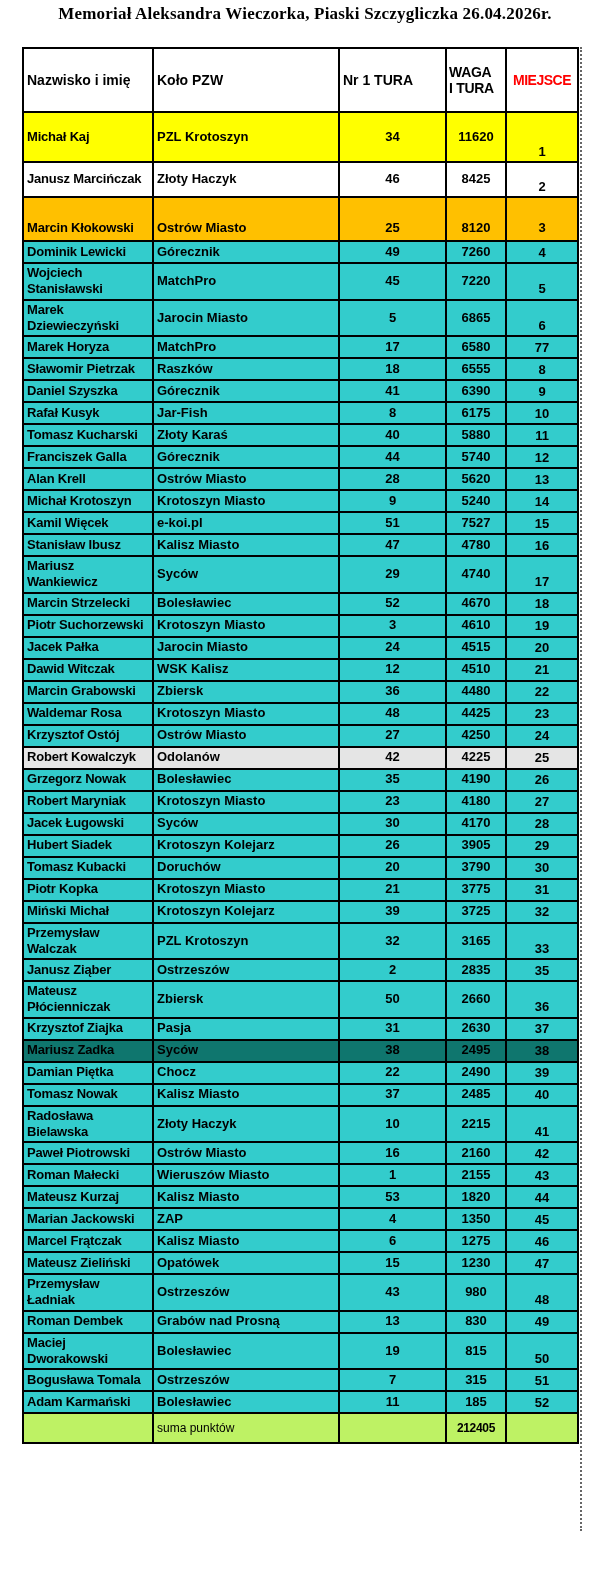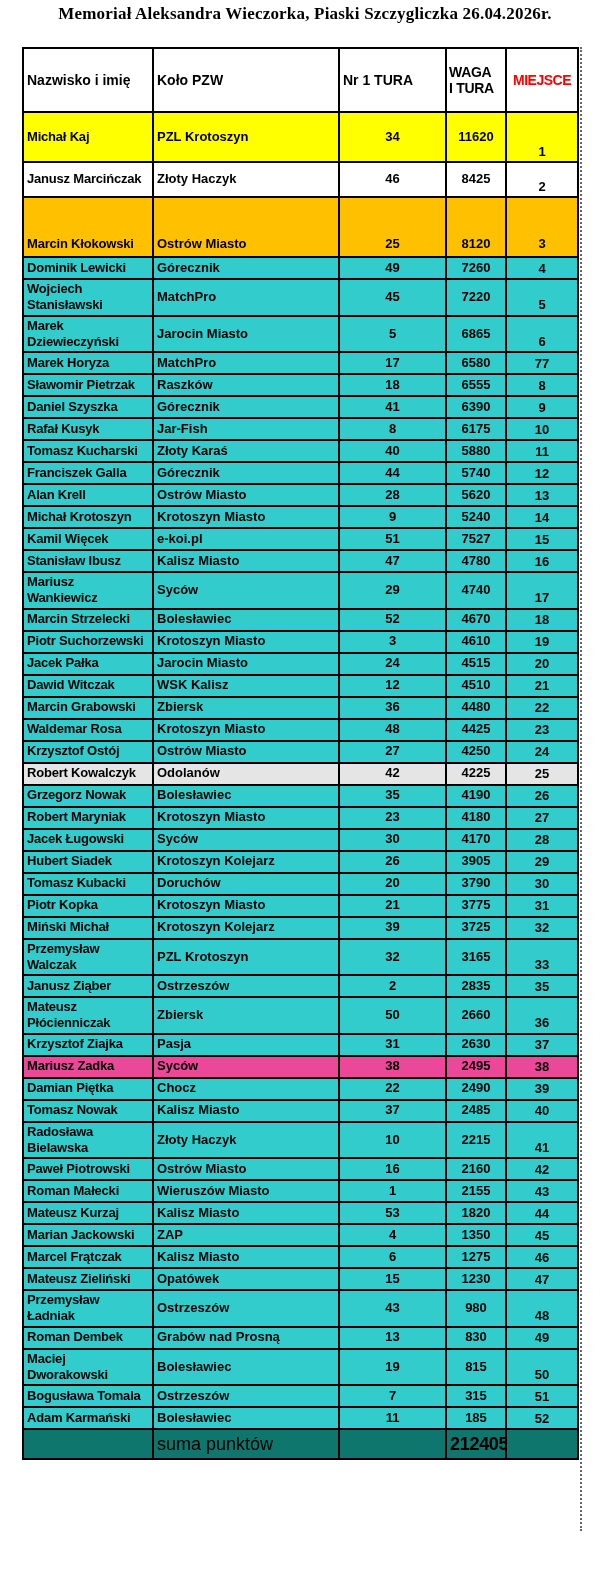--- a/index.html
+++ b/index.html
@@ -69,43 +69,43 @@
   }
   tbody td {
     font-weight: bold;
     font-size: 13px;
     line-height: 1.25;
     vertical-align: middle;
   }
   tbody tr { height: 22px; }
   tbody tr:nth-child(1) { height: 50px; }
   tbody tr:nth-child(2) { height: 35px; }
-  tbody tr:nth-child(3) { height: 60px; padding-left: 40px; }
+  tbody tr:nth-child(3) { height: 44px; padding-left: 40px; }
   tbody tr:nth-child(3) td { vertical-align: bottom; padding-bottom: 4px; }
 
   td.name-c {
     white-space: pre-line;
     letter-spacing: -0.2px;
     padding-left: 3px;
     padding-right: 0;
   }
   td.club-c { padding-left: 3px; }
   td.num-c  { text-align: center; }
   td.place-c {
     text-align: center;
     vertical-align: bottom;
     padding-bottom: 3px;
   }
   tfoot td {
     border: 1px dotted #000;
     height: 26px;
-    font-size: 18px;
+    font-size: 12px;
     font-weight: normal;
     vertical-align: middle;
-    background: #0f766e;
+    background: #bef264;
   }
   tfoot td.f-name { border-right: 2px solid #000; }
   tfoot td.f-club { border-right: 2px solid #000; padding-left: 3px; }
   tfoot td.f-total { font-weight: bold; text-align: center; letter-spacing: -0.3px; }
   .page-break-line {
     position: absolute;
     left: 580px;
     top: 47px;
     height: 1484px;
     width: 0;
@@ -424,21 +424,21 @@
   </tr>
 
   <tr style="background: rgb(51, 204, 204);">
     <td class="name-c">Krzysztof Ziajka</td>
     <td class="club-c">Pasja</td>
     <td class="num-c">31</td>
     <td class="num-c">2630</td>
     <td class="place-c">37</td>
   </tr>
 
-  <tr style="background: #ec4899;">
+  <tr style="background: #0f766e;">
     <td class="name-c">Mariusz Zadka</td>
     <td class="club-c">Syców</td>
     <td class="num-c">38</td>
     <td class="num-c">2495</td>
     <td class="place-c">38</td>
   </tr>
 
   <tr style="background: rgb(51, 204, 204);">
     <td class="name-c">Damian Piętka</td>
     <td class="club-c">Chocz</td>

